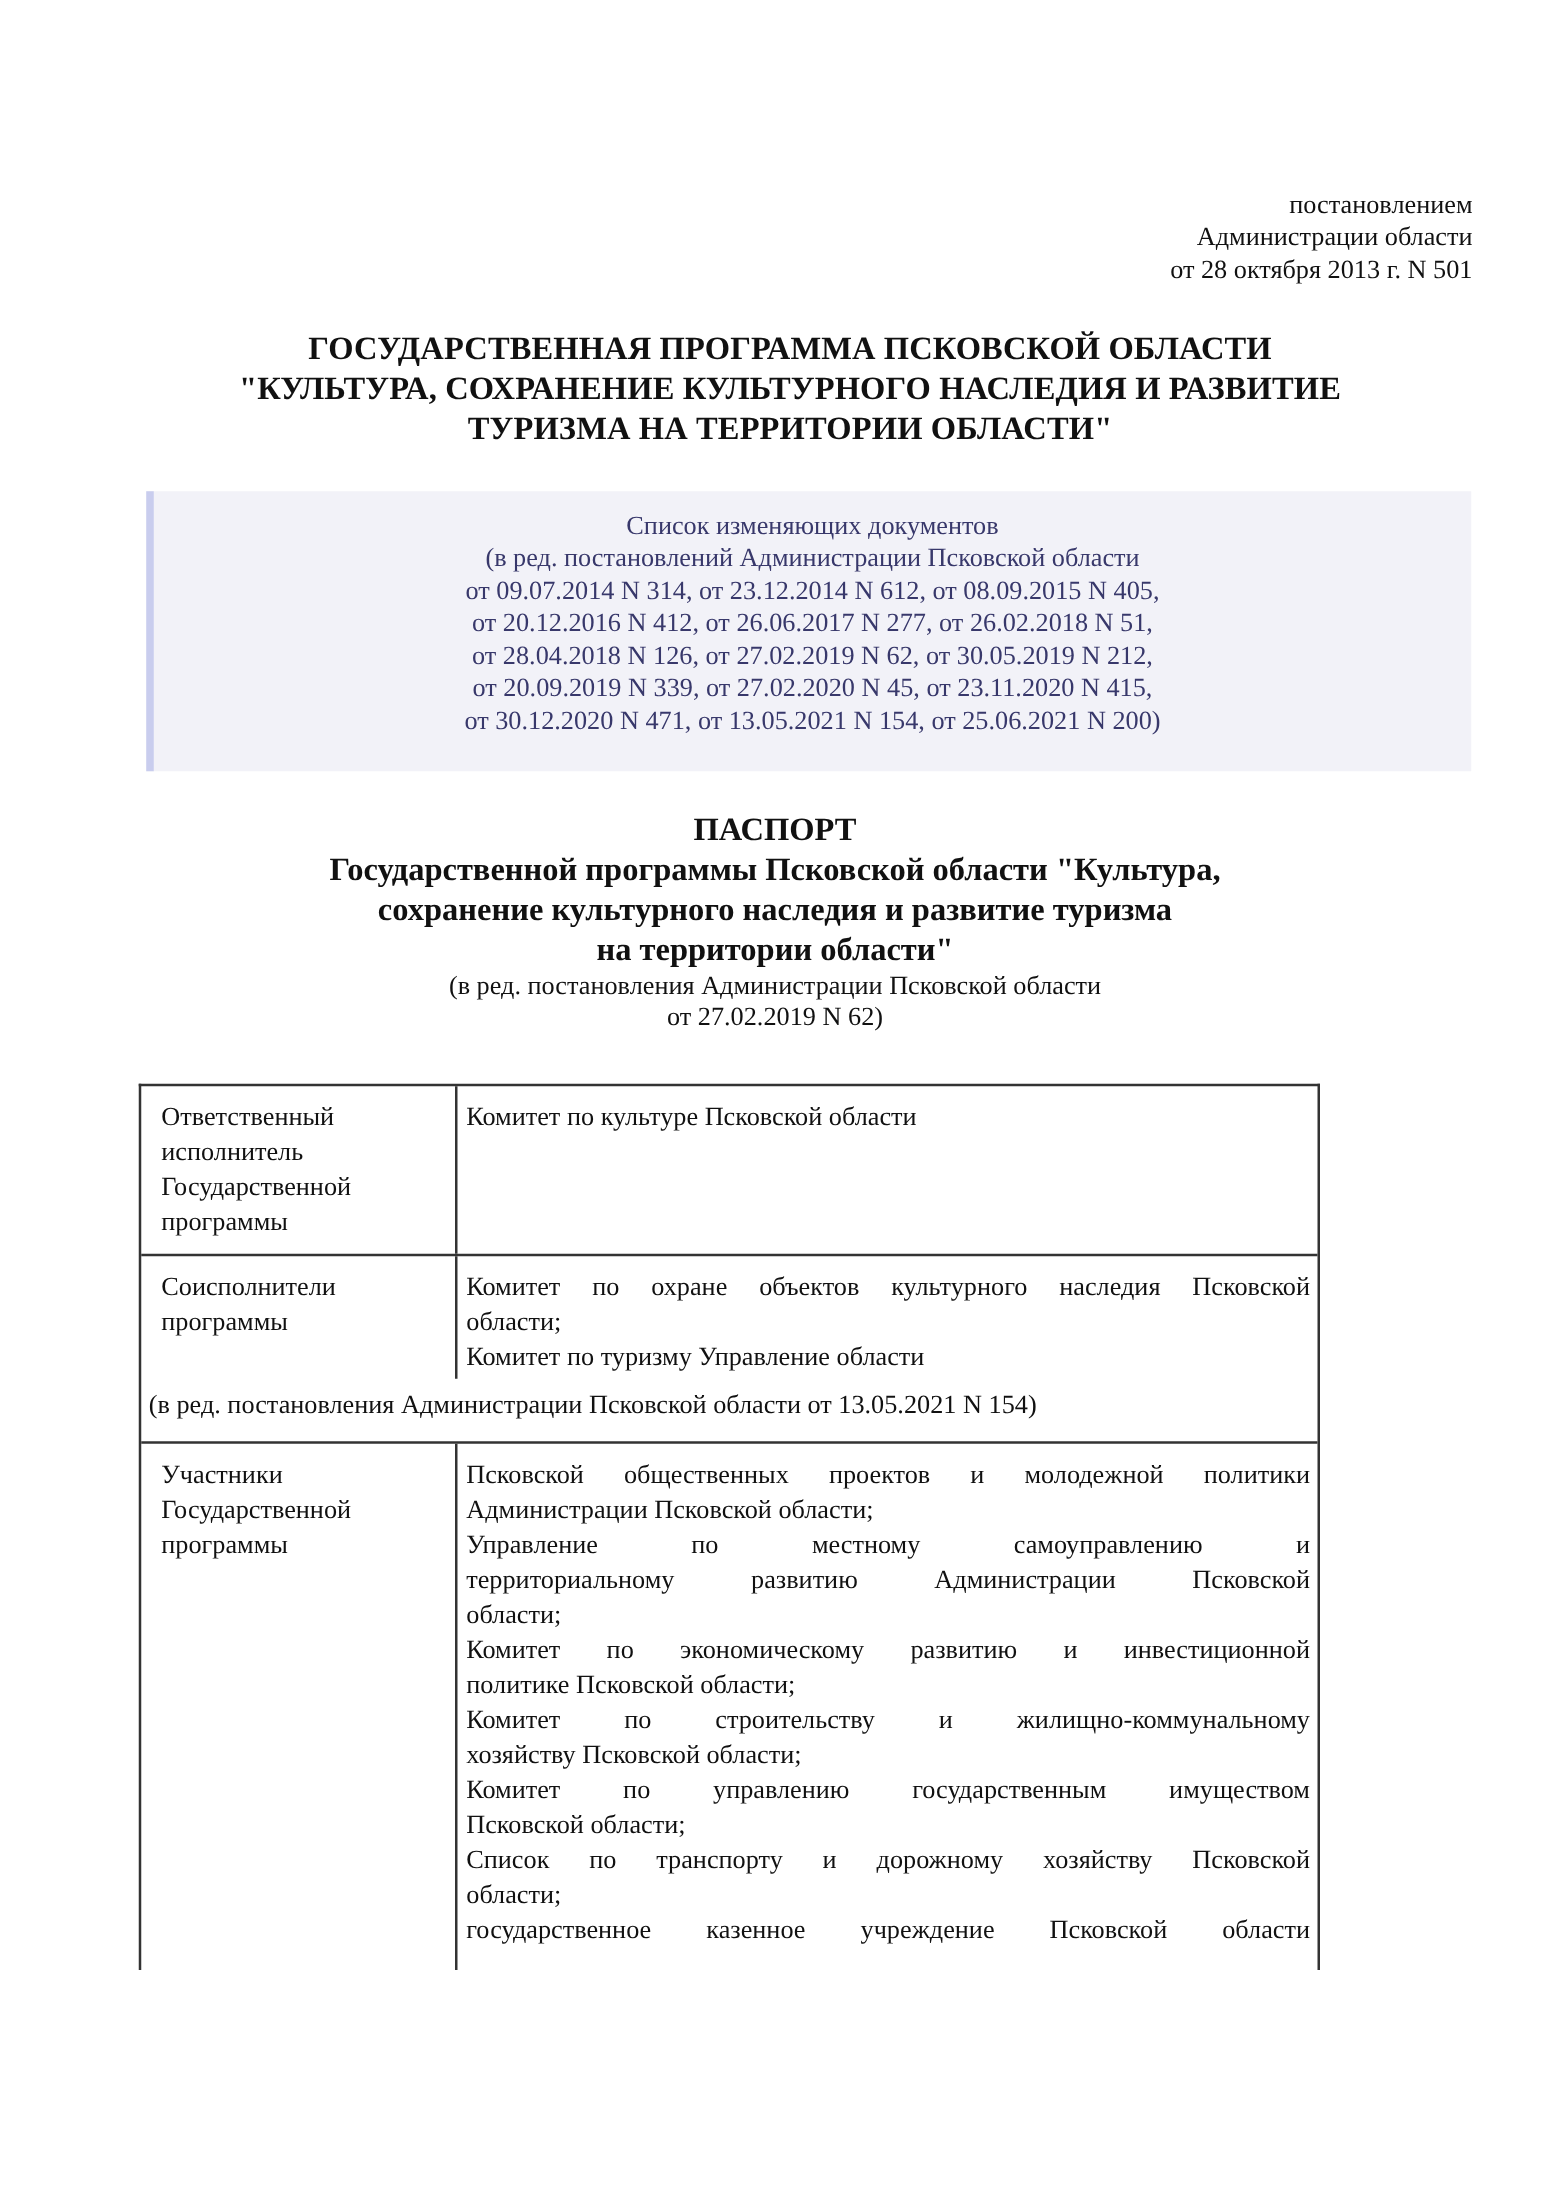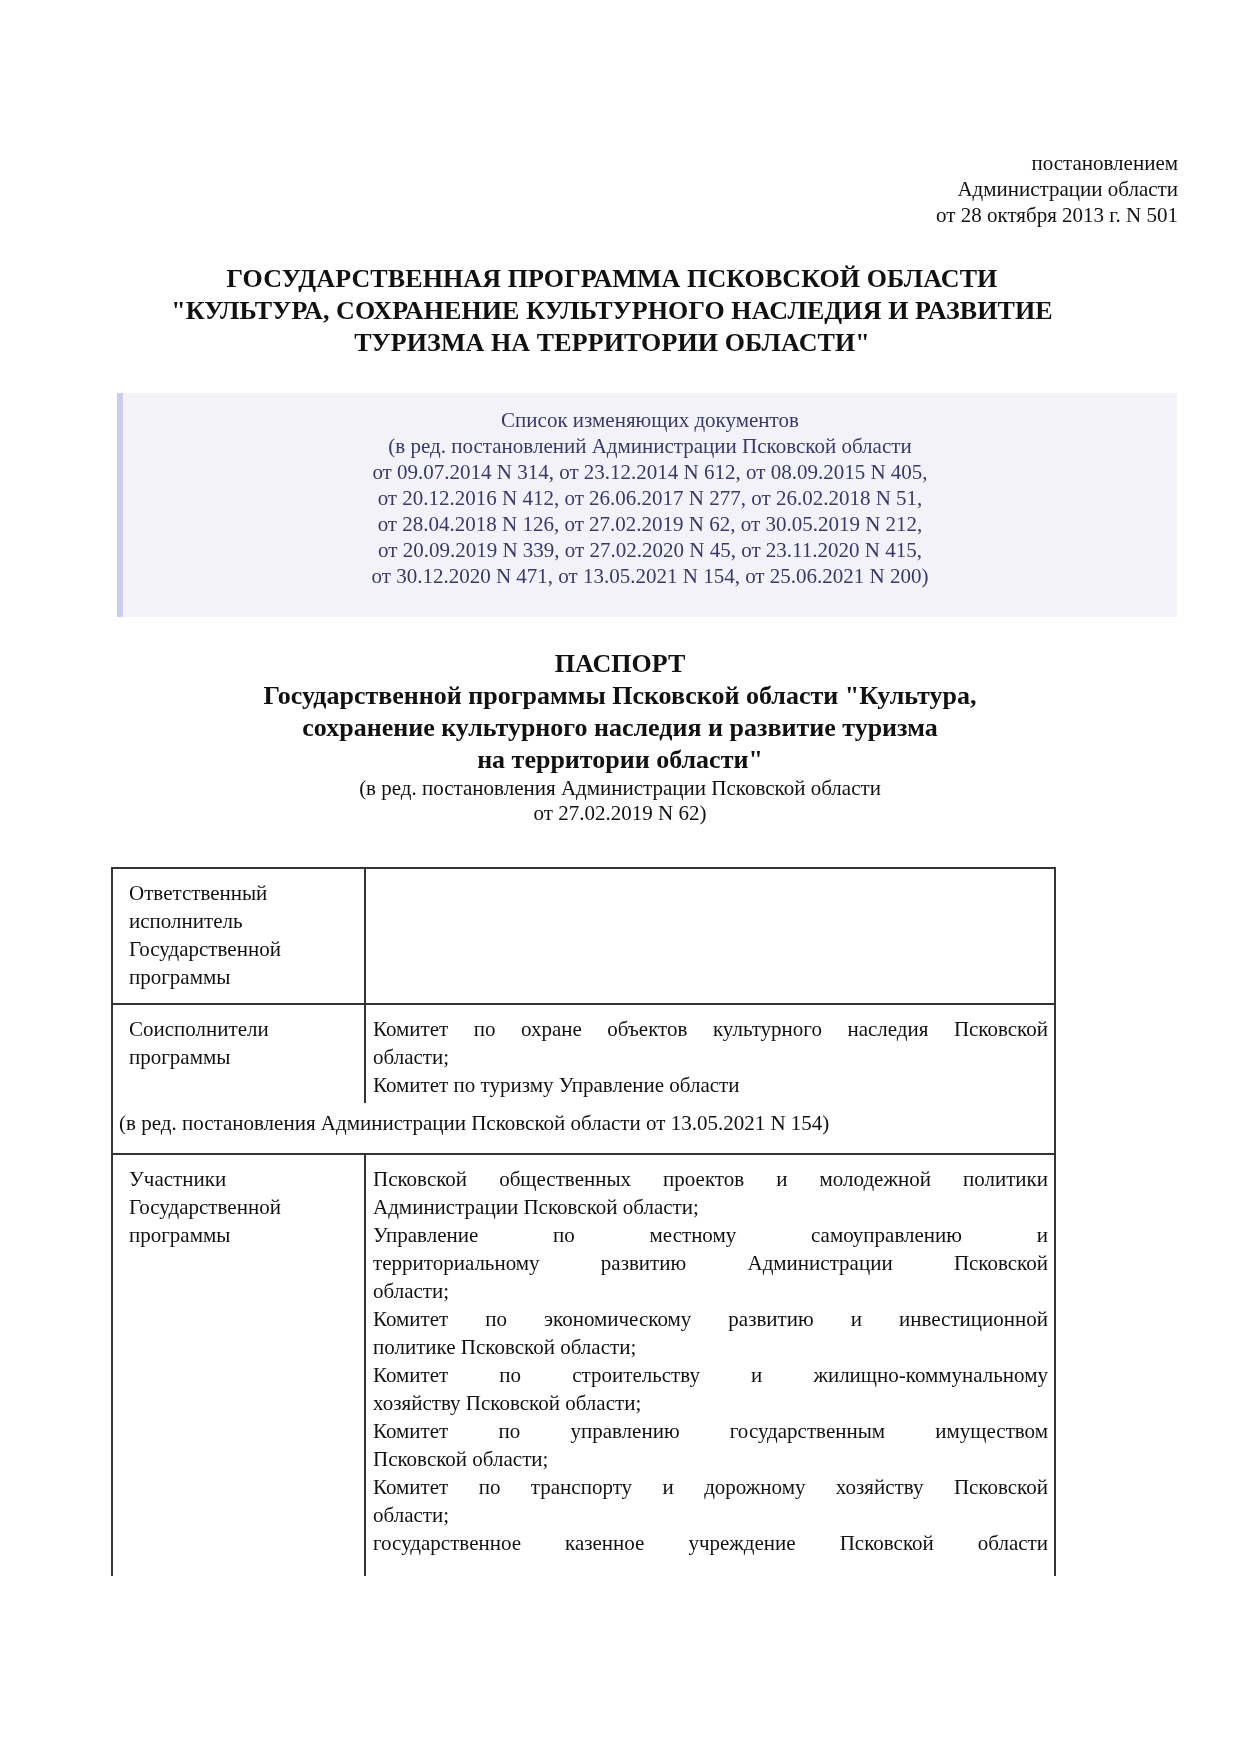--- a/index.html
+++ b/index.html
@@ -27,21 +27,21 @@
       right: 62px;
       top: 150px;
       text-align: right;
       font-size: 21px;
       line-height: 26px;
     }
     .approval div { white-space: nowrap; }
 
     .main-title {
       position: absolute;
-      left: 92px;
+      left: 112px;
       width: 1040px;
       top: 263px;
       text-align: center;
       font-weight: bold;
       font-size: 26px;
       line-height: 32px;
       letter-spacing: 0.1px;
     }
     .main-title div { white-space: nowrap; }
 
@@ -166,20 +166,23 @@
   </div>
 
   <div class="table">
 
     <div class="row row1">
       <div class="cell-label">
         <span class="line">Ответственный</span>
         <span class="line">исполнитель</span>
         <span class="line">Государственной</span>
         <span class="line">программы</span>
+      </div>
+      <div class="cell-value">
+        <span class="line">Комитет по культуре Псковской области</span>
       </div>
     </div>
 
     <div class="row row2 no-border">
       <div class="cell-label">
         <span class="line">Соисполнители</span>
         <span class="line">программы</span>
       </div>
       <div class="cell-value">
         <span class="just">Комитет по охране объектов культурного наследия Псковской</span>
@@ -203,20 +206,20 @@
         <span class="line">Администрации Псковской области;</span>
         <span class="just">Управление по местному самоуправлению и</span>
         <span class="just">территориальному развитию Администрации Псковской</span>
         <span class="line">области;</span>
         <span class="just">Комитет по экономическому развитию и инвестиционной</span>
         <span class="line">политике Псковской области;</span>
         <span class="just">Комитет по строительству и жилищно-коммунальному</span>
         <span class="line">хозяйству Псковской области;</span>
         <span class="just">Комитет по управлению государственным имуществом</span>
         <span class="line">Псковской области;</span>
-        <span class="just">Комитет по транспорту и дорожному хозяйству Псковской</span>
+        <span class="just">Список по транспорту и дорожному хозяйству Псковской</span>
         <span class="line">области;</span>
         <span class="just">государственное казенное учреждение Псковской области</span>
       </div>
     </div>
 
   </div>
 </div>
 
 </body></html>

